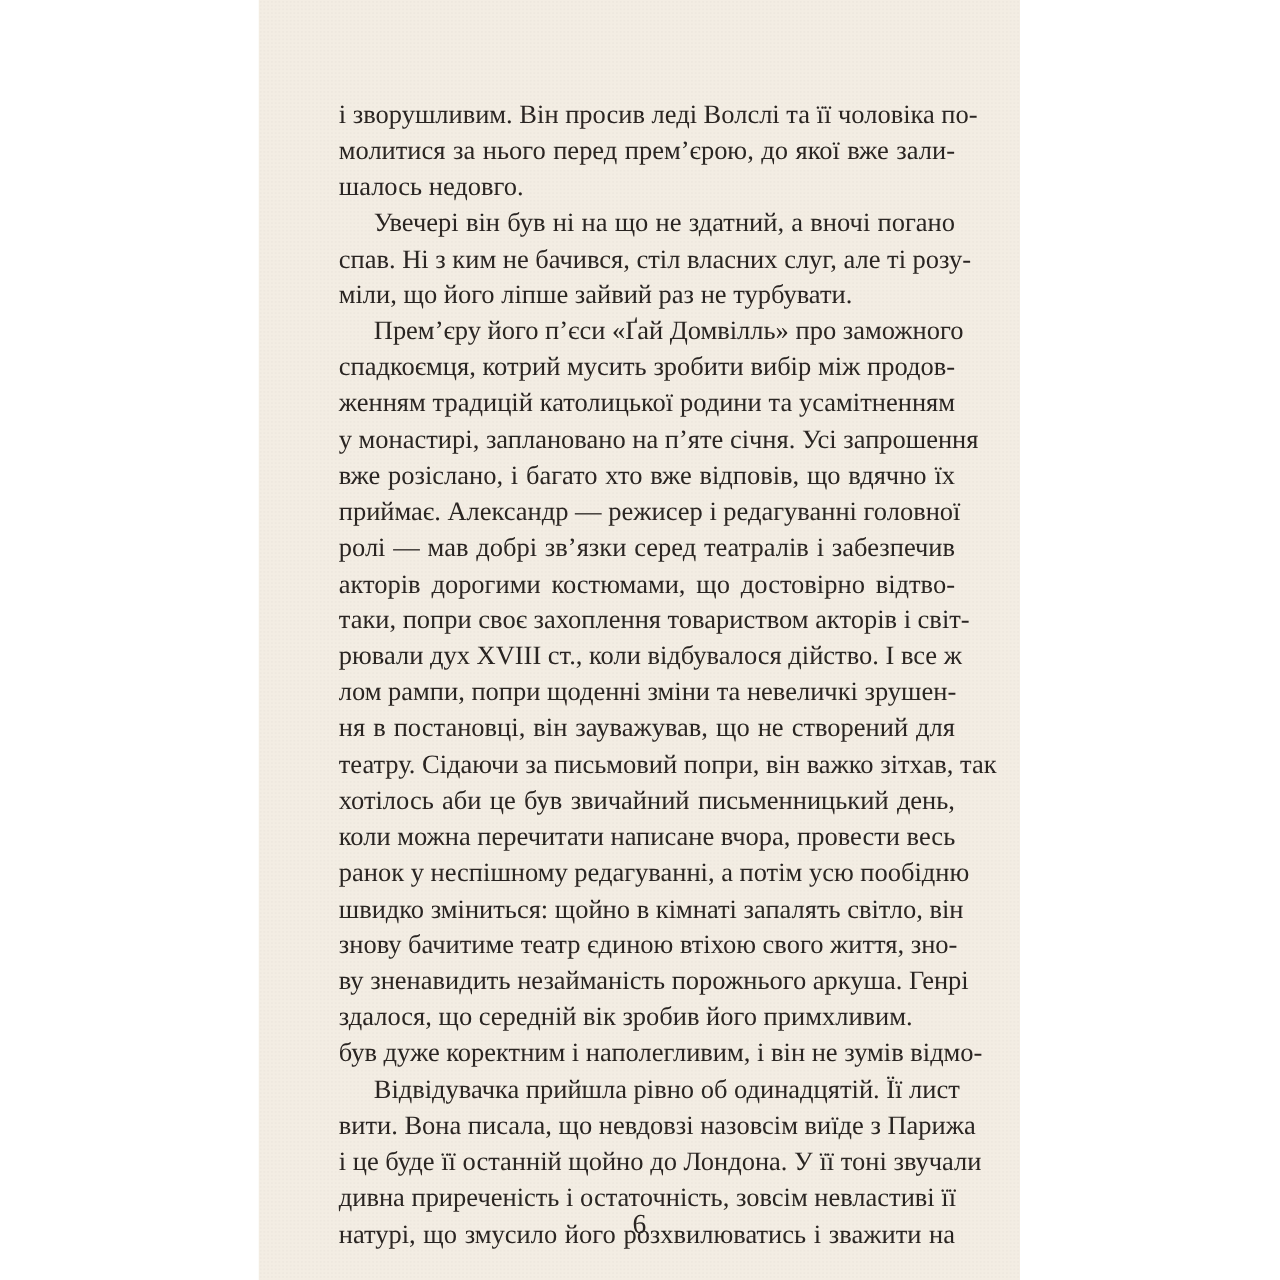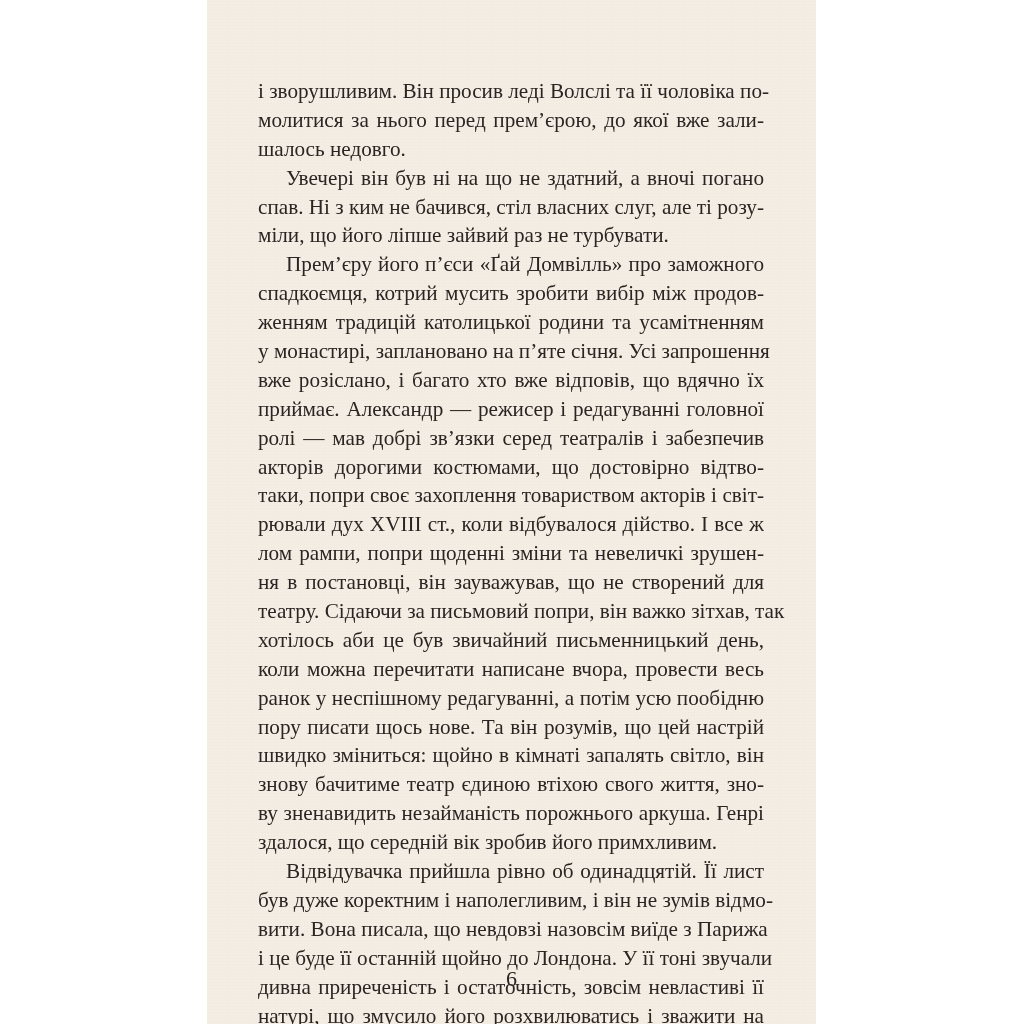--- a/index.html
+++ b/index.html
@@ -26,20 +26,21 @@
     line-height: 28.9px;
     color: #2a2522;
   }
   .line {
     display: block;
     white-space: nowrap;
     text-align: justify;
     text-align-last: justify;
     height: 28.9px;
     overflow: visible;
+    margin-left: 13px;
   }
   .line.last { text-align-last: left; }
   .line.indent { padding-left: 28px; }
   .page-number {
     position: absolute;
     left: 0; width: 609px;
     top: 966px;
     text-align: center;
     font-family: "Liberation Serif", "DejaVu Serif", serif;
     font-size: 22px;
@@ -66,27 +67,26 @@
     <span class="line">ролі — мав добрі зв’язки серед театралів і забезпечив</span>
     <span class="line">акторів дорогими костюмами, що достовірно відтво-</span>
     <span class="line">таки, попри своє захоплення товариством акторів і світ-</span>
     <span class="line">рювали дух XVIII ст., коли відбувалося дійство. І все ж</span>
     <span class="line">лом рампи, попри щоденні зміни та невеличкі зрушен-</span>
     <span class="line">ня в постановці, він зауважував, що не створений для</span>
     <span class="line">театру. Сідаючи за письмовий попри, він важко зітхав, так</span>
     <span class="line">хотілось аби це був звичайний письменницький день,</span>
     <span class="line">коли можна перечитати написане вчора, провести весь</span>
     <span class="line">ранок у неспішному редагуванні, а потім усю пообідню</span>
-    <span class="line">пору писати щось нове. Та він розумів, що цей настрій</span>
     <span class="line">швидко зміниться: щойно в кімнаті запалять світло, він</span>
     <span class="line">знову бачитиме театр єдиною втіхою свого життя, зно-</span>
     <span class="line">ву зненавидить незайманість порожнього аркуша. Генрі</span>
     <span class="line last">здалося, що середній вік зробив його примхливим.</span>
+    <span class="line">був дуже коректним і наполегливим, і він не зумів відмо-</span>
     <span class="line indent">Відвідувачка прийшла рівно об одинадцятій. Її лист</span>
-    <span class="line">був дуже коректним і наполегливим, і він не зумів відмо-</span>
     <span class="line">вити. Вона писала, що невдовзі назовсім виїде з Парижа</span>
     <span class="line">і це буде її останній щойно до Лондона. У її тоні звучали</span>
     <span class="line">дивна приреченість і остаточність, зовсім невластиві її</span>
     <span class="line">натурі, що змусило його розхвилюватись і зважити на</span>
 
   </div>
   <div class="page-number">6</div>
 </div>
 
 </body></html>

